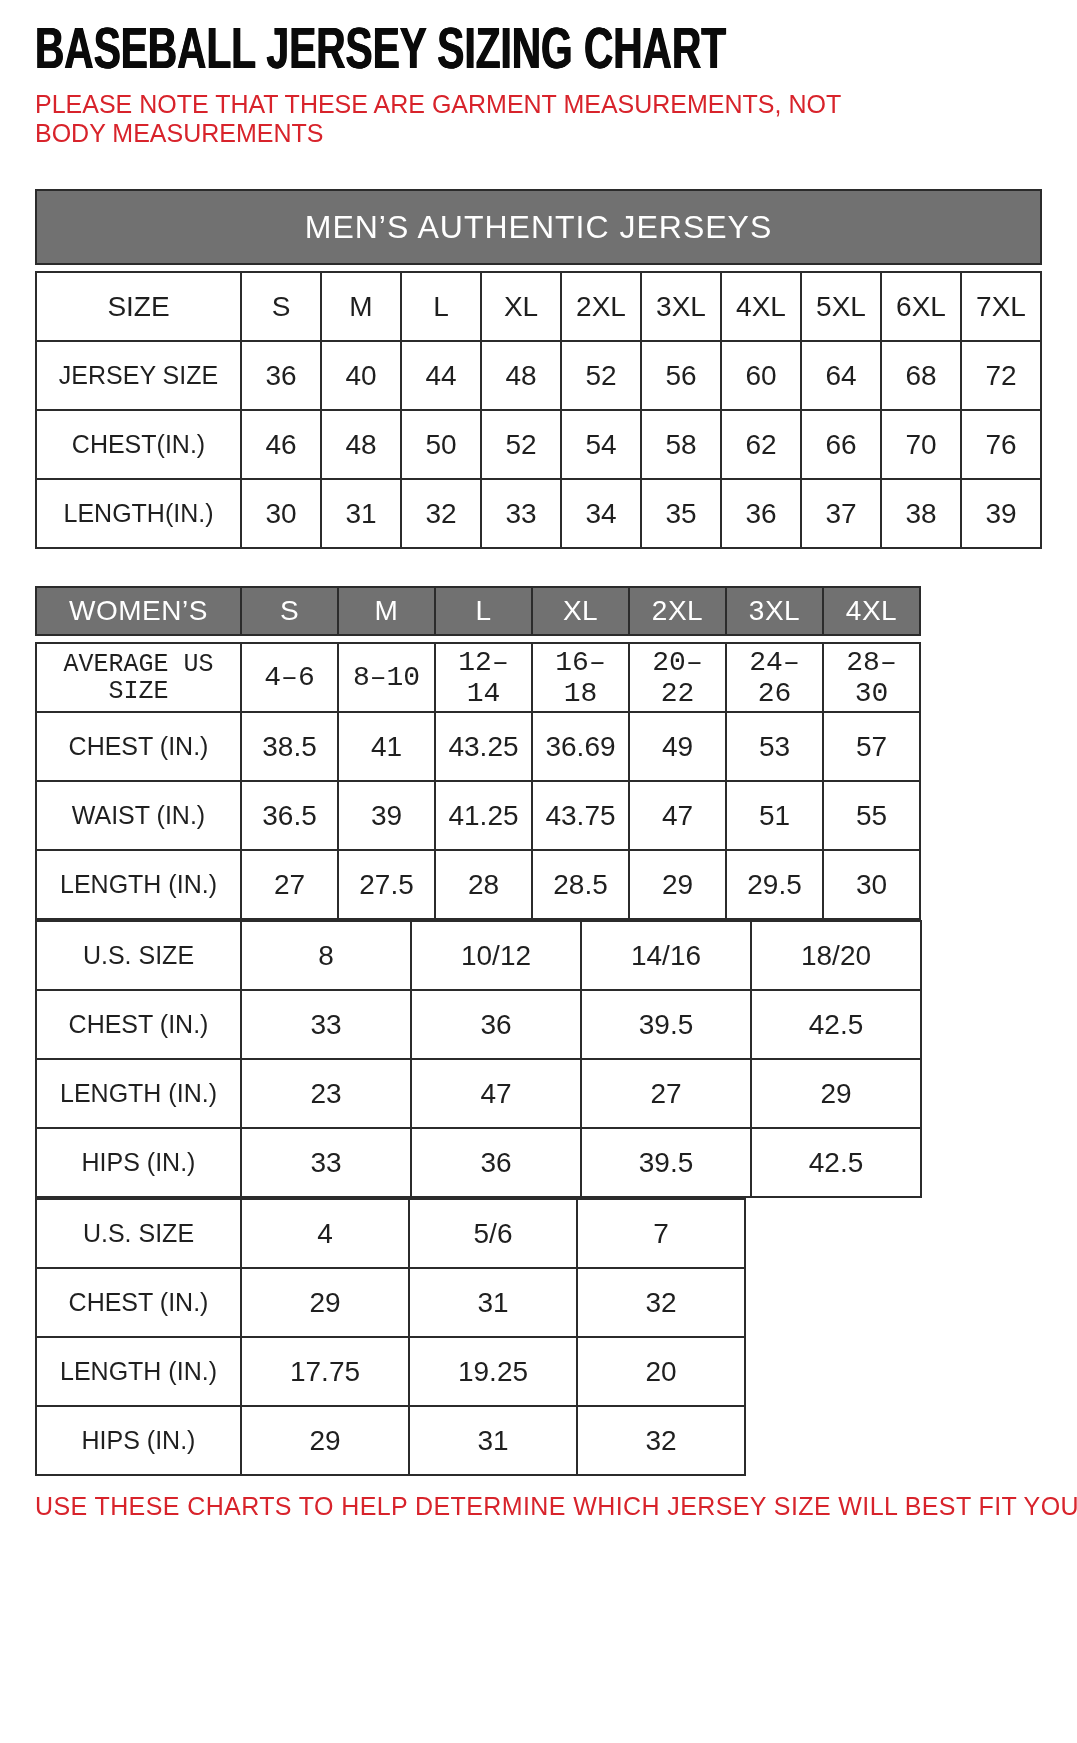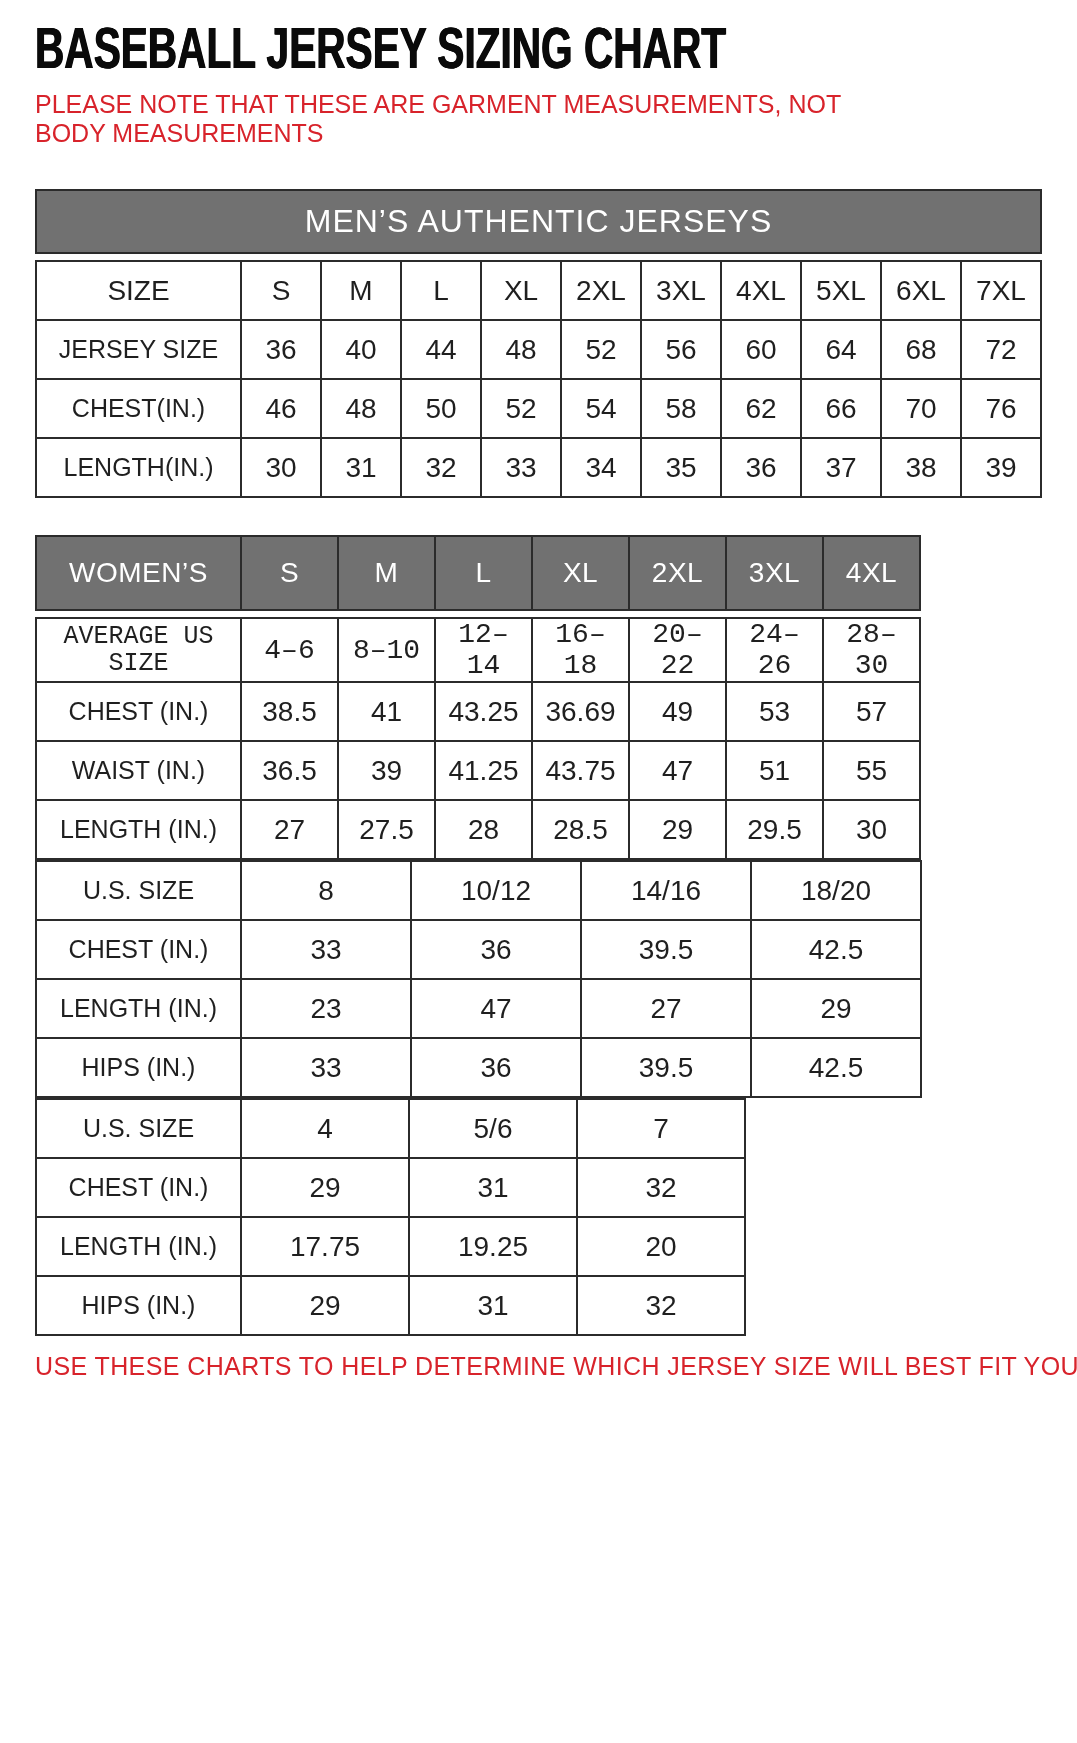--- a/index.html
+++ b/index.html
@@ -33,26 +33,26 @@
   }
 
   table.size-table {
     border-collapse: collapse; table-layout: fixed;
   }
   table.size-table td {
     border: 2px solid #2b2b2b; text-align: center; vertical-align: middle;
     font-size: 28px; color: #1f1f1f; padding: 0 8px; overflow: hidden;
   }
   table.size-table td.rowlabel { font-size: 25px; line-height: 27px; border-radius: 32px; }
-  table.size-table tr { height: 59px; }
+  table.size-table tr { height: 69px; }
   tr.tall { height: 75px; font-family: Liberation Mono, monospace; }
 
   table.banner-table { margin-bottom: 6px; }
-  table.banner-table tr { height: 74px; }
-  table.mens-banner tr { height: 63px; }
+  table.banner-table tr { height: 48px; }
+  table.mens-banner tr { height: 74px; }
   table.banner-table td {
     background: #717171; color: #ffffff; font-size: 28px; letter-spacing: 0.5px;
   }
   table.mens-banner td { font-size: 32px; letter-spacing: 1px; }
 
   .m-top-mens { margin-top: 41px; }
   .m-top-wom  { margin-top: 37px; }
   .m-top-boys { margin-top: 33px; }
   .m-top-pre  { margin-top: 31px; }
 

